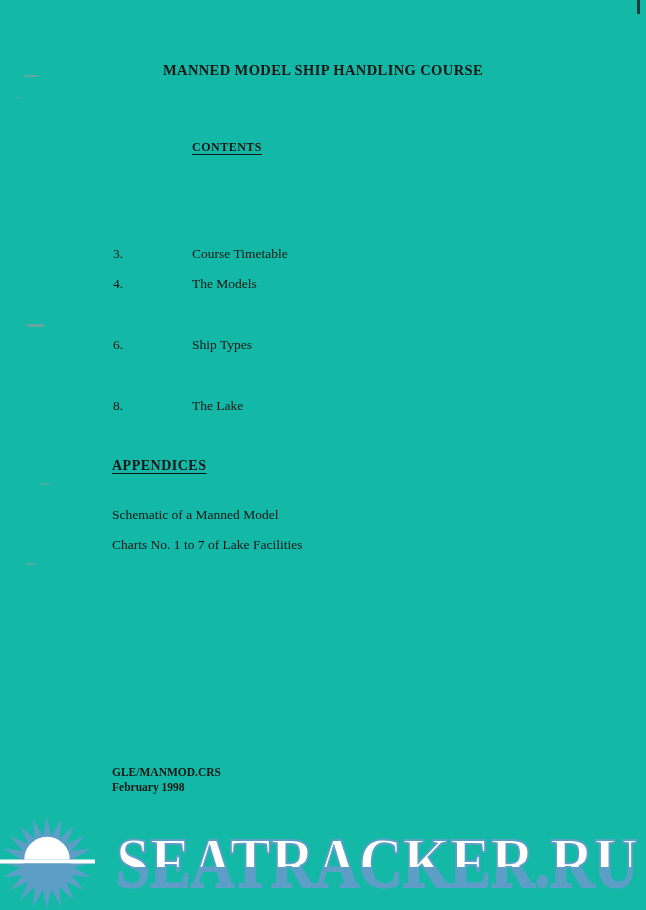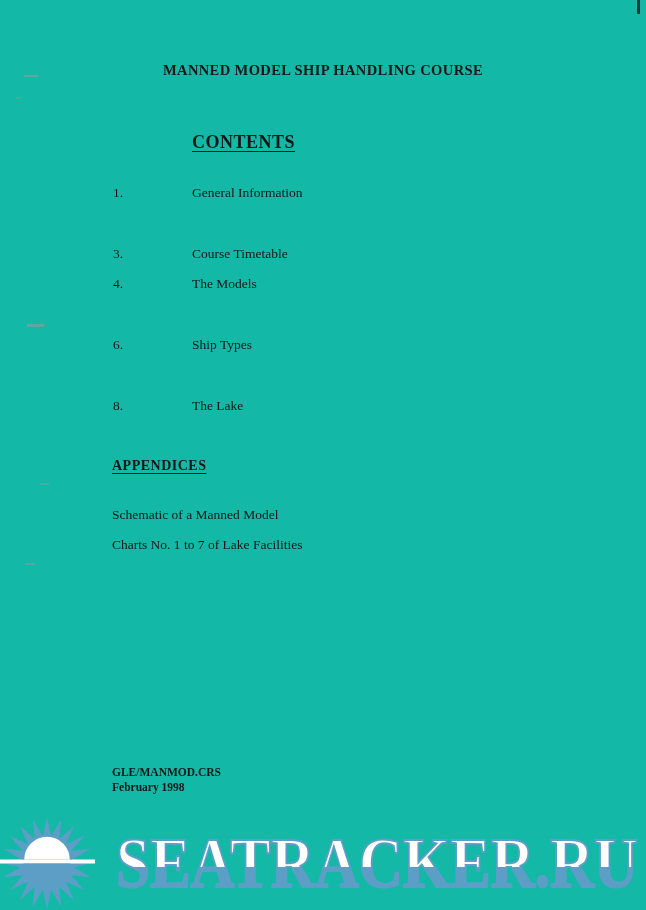--- a/index.html
+++ b/index.html
@@ -15,23 +15,23 @@
   .doc-title {
     position: absolute;
     top: 62px; left: 0; width: 100%;
     text-align: center;
     font-weight: bold;
     font-size: 14.5px;
     letter-spacing: 0.4px;
   }
   .contents-heading {
     position: absolute;
-    top: 132px; left: 192px;
+    top: 140px; left: 192px;
     font-weight: bold;
-    font-size: 18px;
+    font-size: 12px;
     letter-spacing: 0.5px;
     text-decoration: underline;
     text-underline-offset: 3px;
   }
   .toc-row {
     position: absolute;
     left: 113px;
     font-size: 13.5px;
     white-space: nowrap;
   }
@@ -75,23 +75,20 @@
 </style>
 </head>
 <body>
 
 <div class="page">
 
   <div class="doc-title">MANNED MODEL SHIP HANDLING COURSE</div>
 
   <div class="contents-heading">CONTENTS</div>
 
-  <div class="toc-row" style="top:185px">
-    <span class="toc-num">1.</span><span class="toc-label">General Information</span>
-  </div>
   <div class="toc-row" style="top:246px">
     <span class="toc-num">3.</span><span class="toc-label">Course Timetable</span>
   </div>
   <div class="toc-row" style="top:276px">
     <span class="toc-num">4.</span><span class="toc-label">The Models</span>
   </div>
   <div class="toc-row" style="top:337px">
     <span class="toc-num">6.</span><span class="toc-label">Ship Types</span>
   </div>
   <div class="toc-row" style="top:398px">

